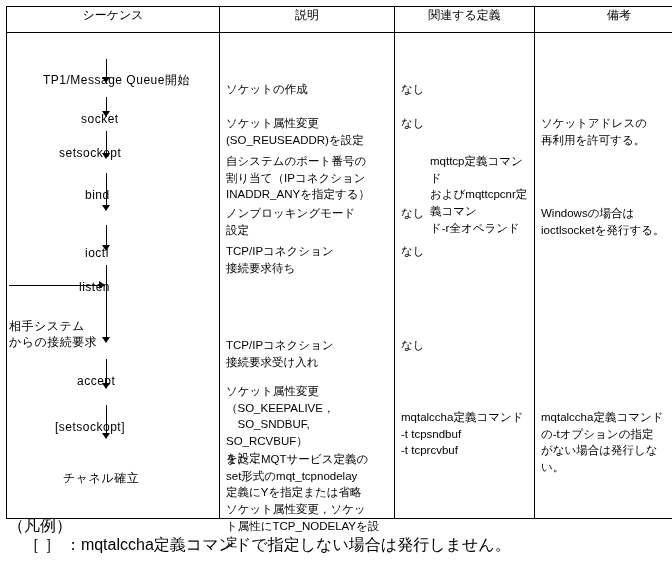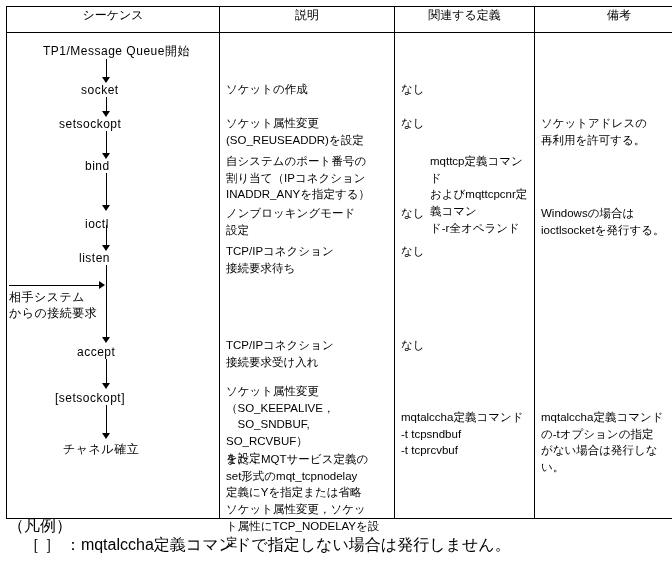--- a/index.html
+++ b/index.html
@@ -51,20 +51,21 @@
   .seq-inner {
     position: relative;
     width: 100%;
     height: 100%;
   }
   .seq-label {
     position: absolute;
     font-size: 12px;
     white-space: nowrap;
     letter-spacing: 0.5px;
+    margin-top: 29px;
   }
   .vline {
     position: absolute;
     width: 1px;
     background: #000;
   }
   .arrow-down {
     position: absolute;
     width: 0; height: 0;
     border-left: 4px solid transparent;

